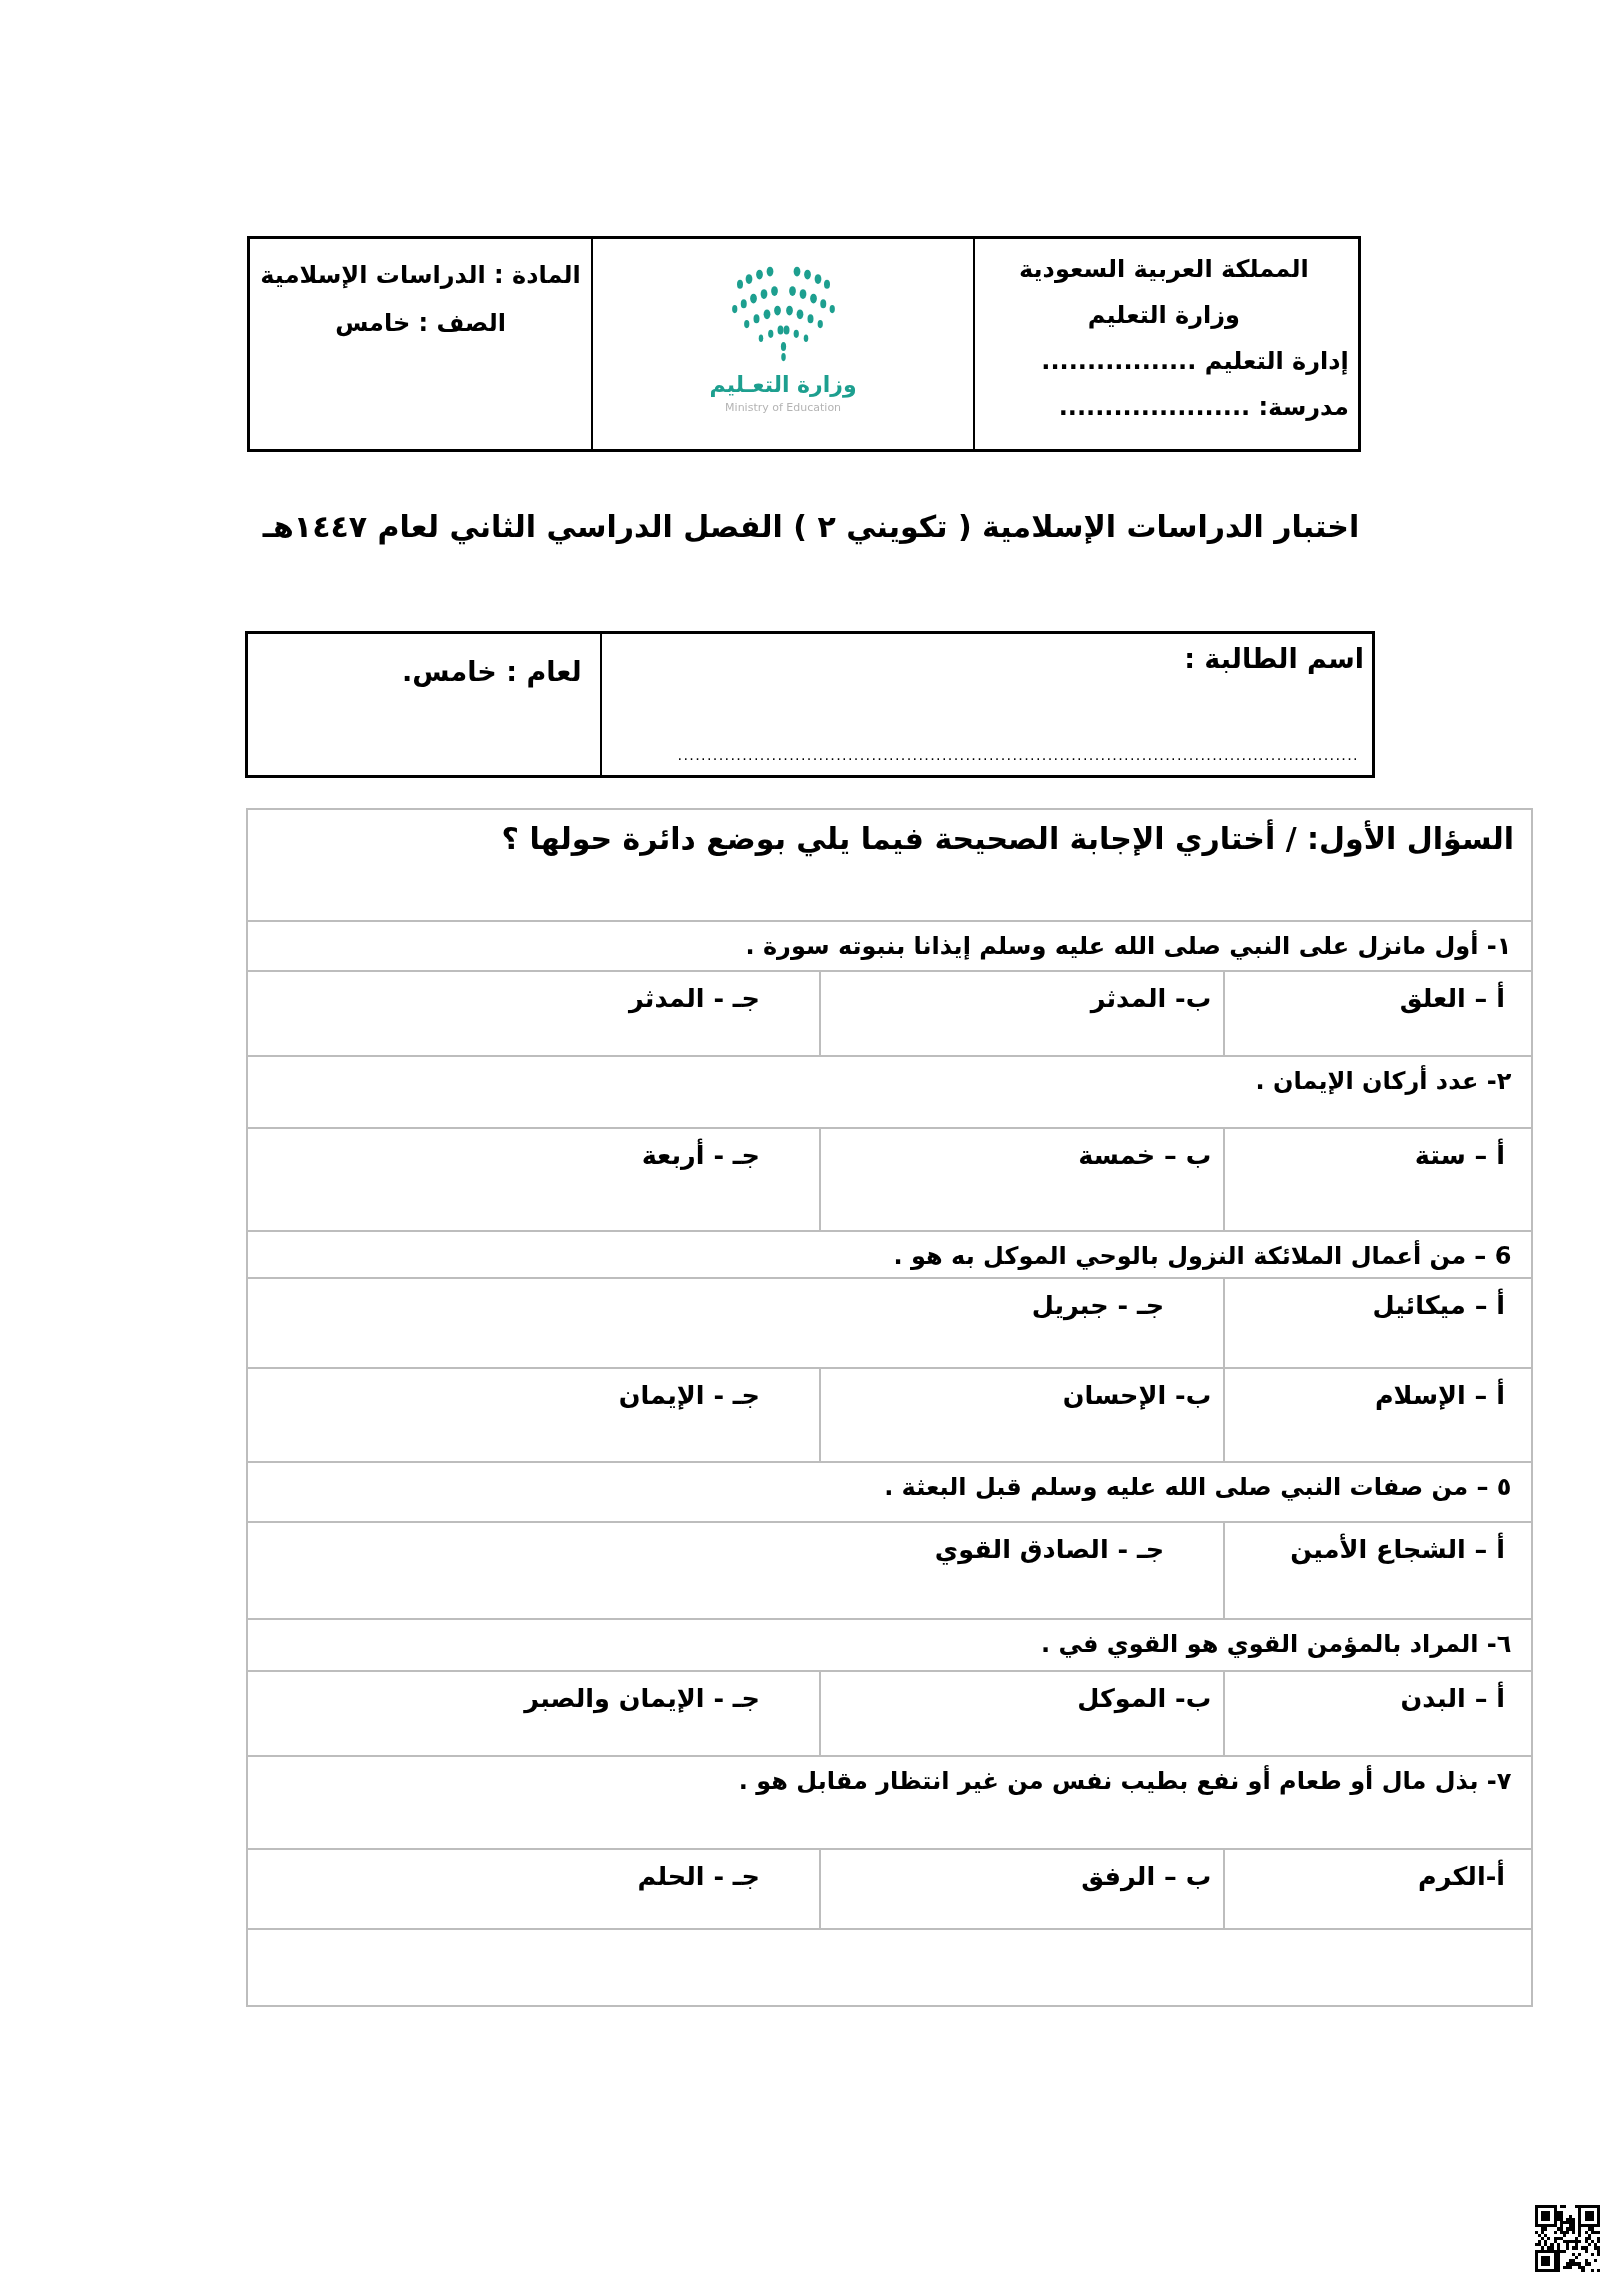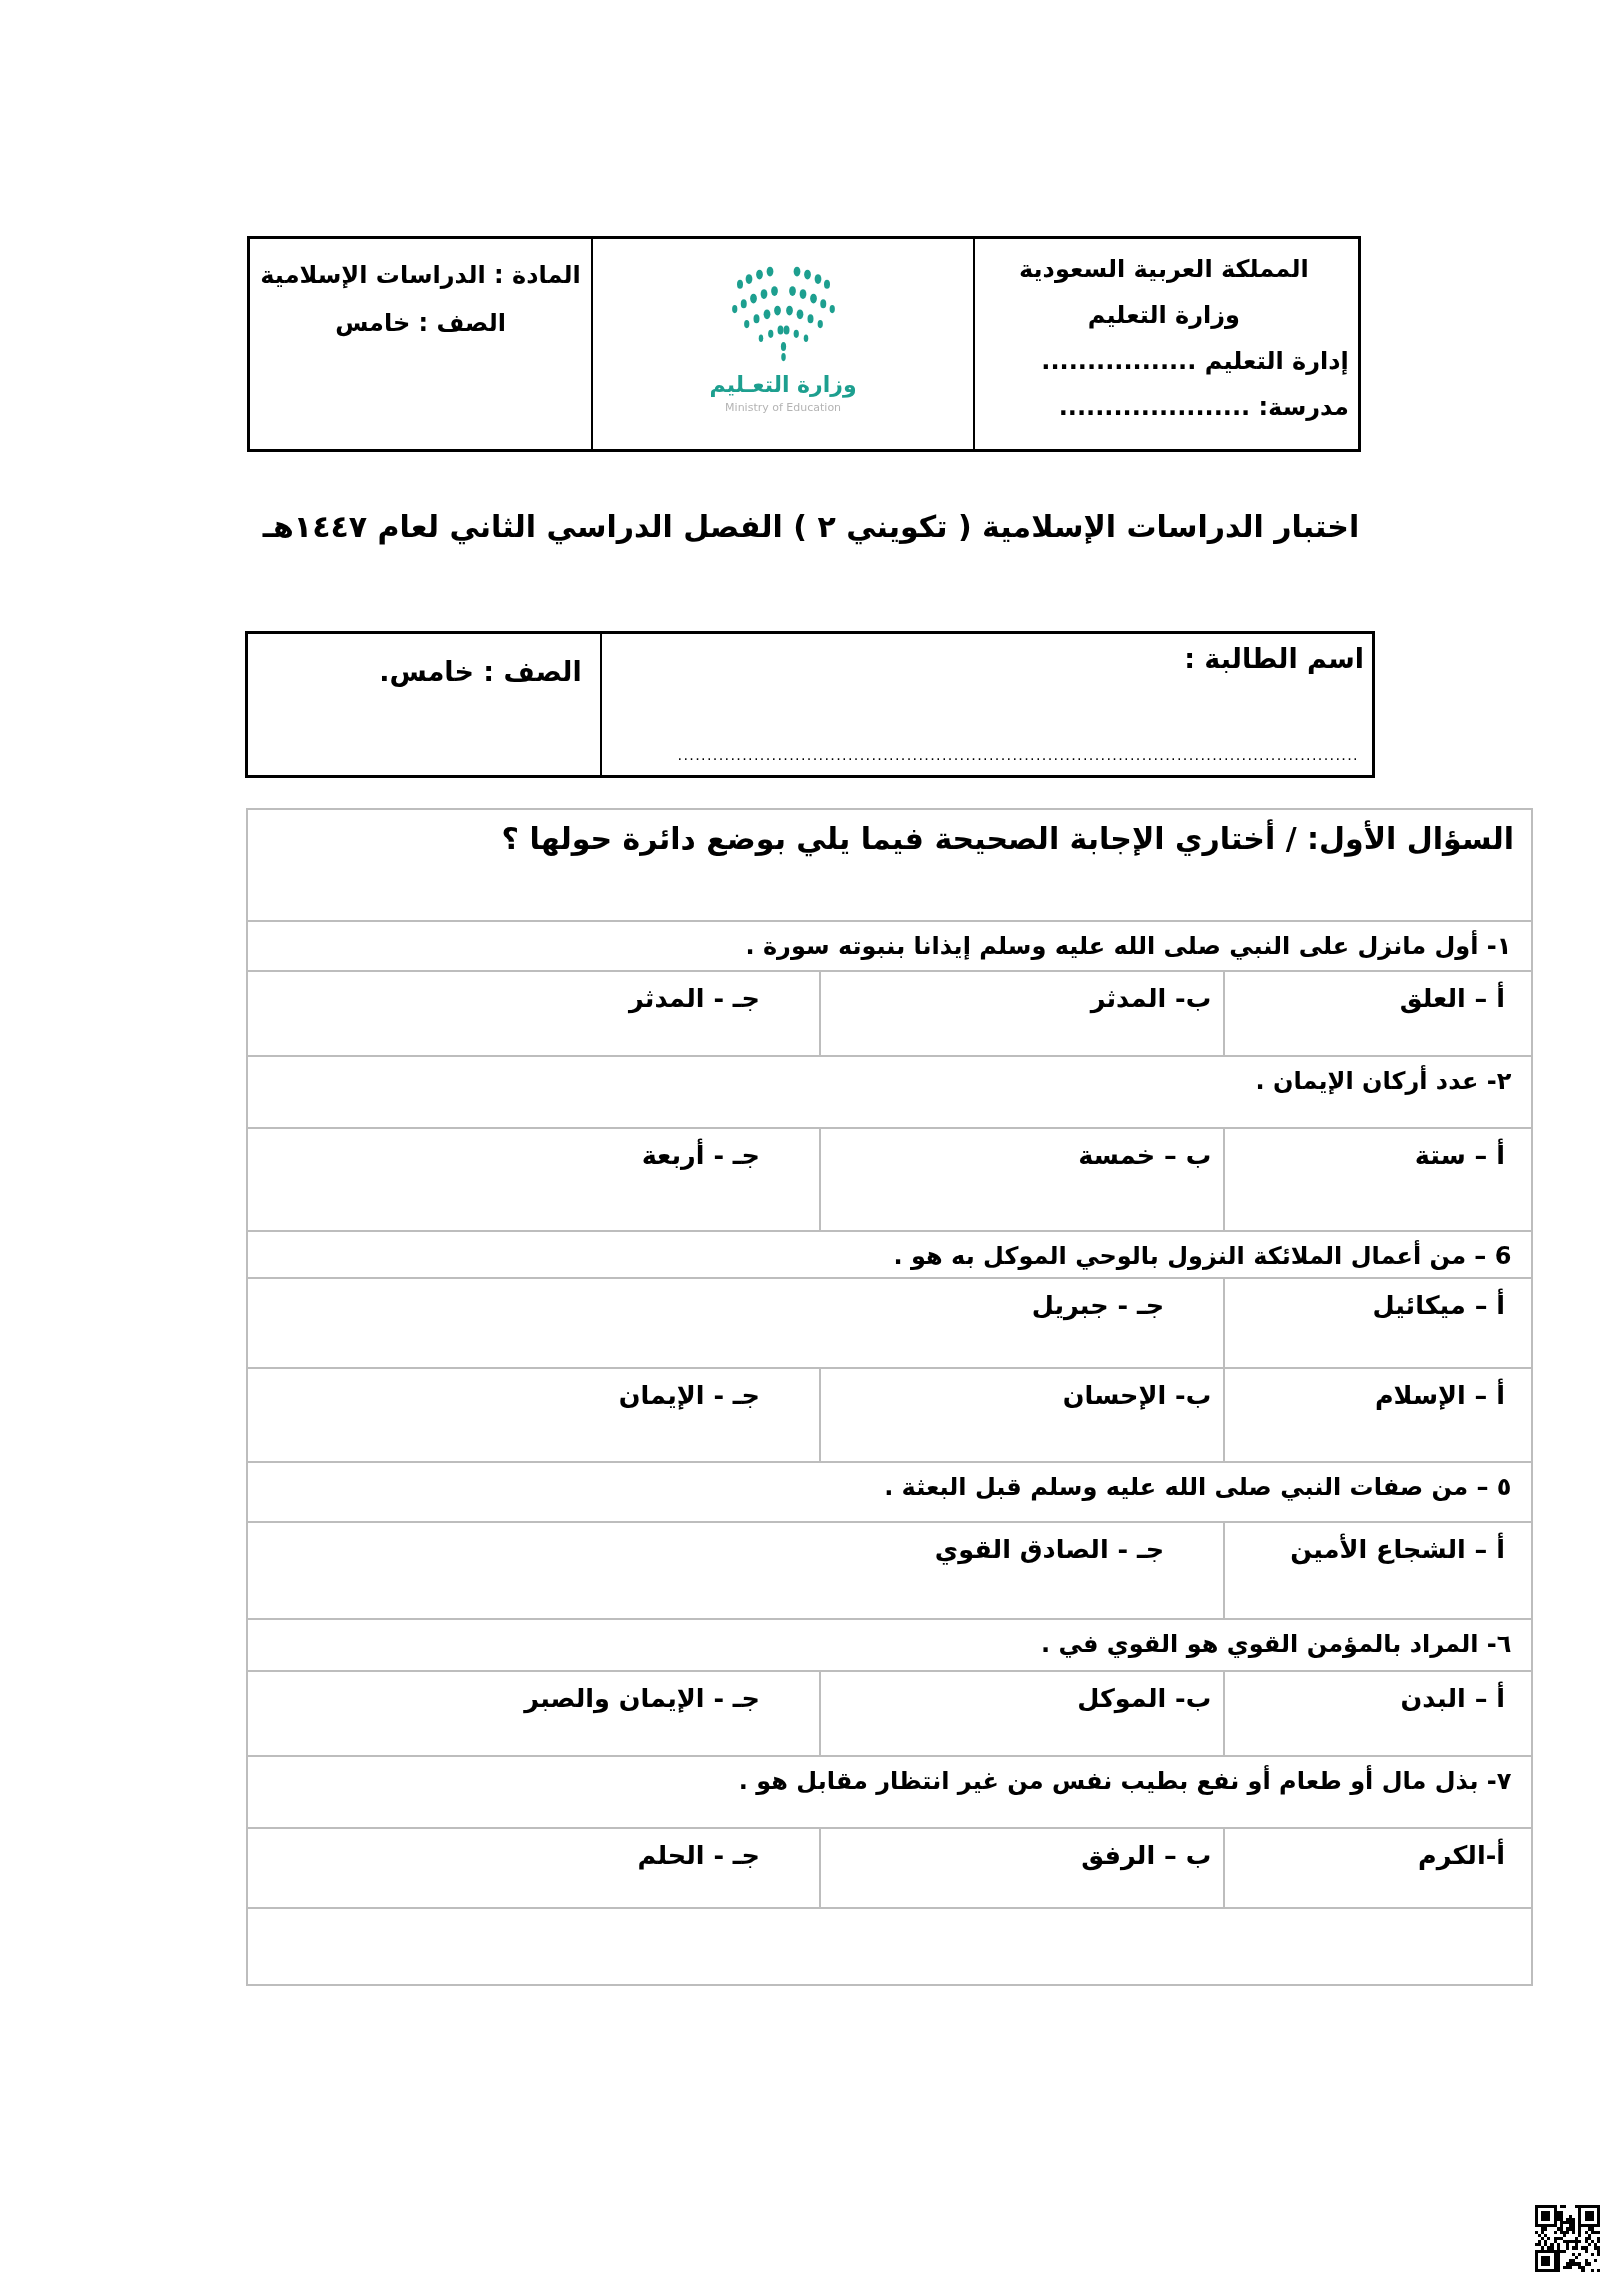--- a/index.html
+++ b/index.html
@@ -52,21 +52,21 @@
   .t-row + .t-row{border-top:2.6px solid #bdbdbd;}
   .heading-row{height:110px;padding:10.5px 17px 0 0;font-size:30px;}
   .qtext-row{padding:6.5px 19.6px 0 0;font-size:24px;line-height:34px;}
   .opts-row{display:flex;flex-direction:row;direction:rtl;}
   .cell{box-sizing:border-box;height:100%;padding:10.5px 11.8px 0 0;font-size:25.5px;text-align:right;}
   .cell-a{width:24%;padding-right:26px;}
   .cell-b{width:31.5%;}
   .cell-a,.cell-b{border-left:2.6px solid #bdbdbd;}
   .cell-c{width:44.5%;padding-right:59px;}.h76{height:50px}.h130{height:85px}.h110{height:72px}
   .h158{height:103px}.h72{height:47px}.h138{height:90px}.h144{height:94px}
-  .h92{height:60px}.h148{height:97px}.h80{height:52px}.h128{height:72px}
+  .h92{height:60px}.h148{height:97px}.h80{height:52px}.h128{height:93px}
   .h122{height:80px}.h118{height:77px}
   
   .qr{
     left:1535px;top:2205px;width:65px;height:67px;background:#fff;
     display:grid;grid-template-rows:repeat(21,1fr);grid-template-columns:repeat(21,1fr);
   }
   .qr div{background:#000;}
 </style>
 </head>
 <body>
@@ -131,21 +131,21 @@
   </div>
 </div>
 
 <div class="abs main-title">اختبار الدراسات الإسلامية  ( تكويني  ٢ )  الفصل الدراسي الثاني  لعام  ١٤٤٧هـ</div>
 
 <div class="abs stu-table">
   <div class="stu-name">
     <span>اسم الطالبة :</span>
     <div class="stu-dots">....................................................................................................................</div>
   </div>
-  <div class="stu-class">الصف : خامس.</div>
+  <div class="stu-class">لعام : خامس.</div>
 </div>
 
 <div class="abs q-table">
 
   <div class="t-row heading-row">السؤال الأول: /  أختاري الإجابة الصحيحة  فيما يلي بوضع دائرة حولها ؟</div>
 
   <div class="t-row qtext-row h76">١-   أول مانزل على النبي صلى الله عليه وسلم إيذانا بنبوته سورة .</div>
   <div class="t-row opts-row h130">
     <div class="cell cell-a">أ – العلق</div>
     <div class="cell cell-b">ب- المدثر</div>

